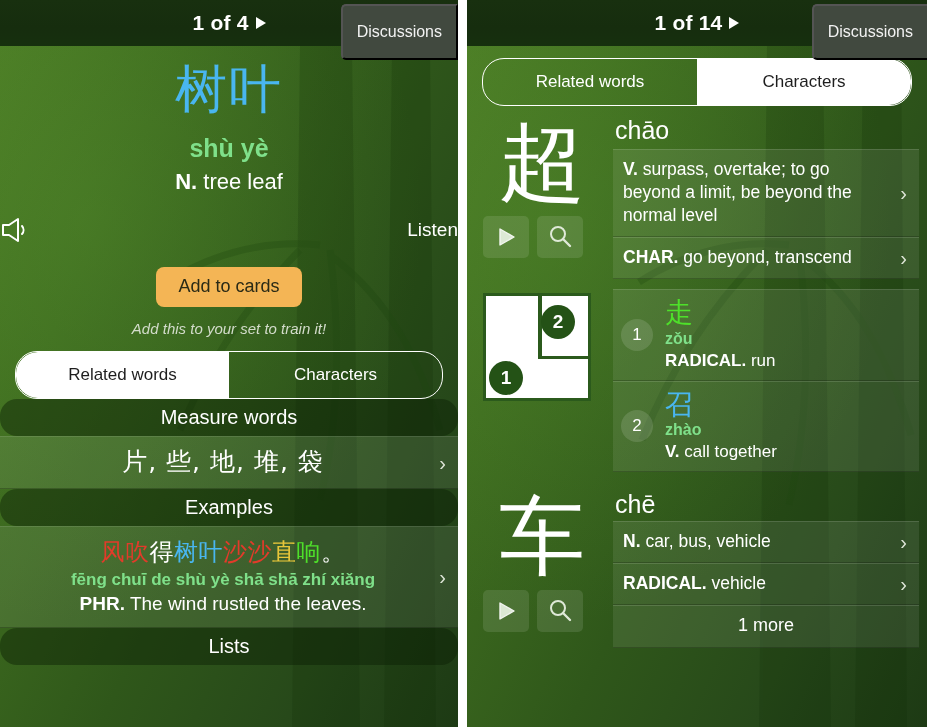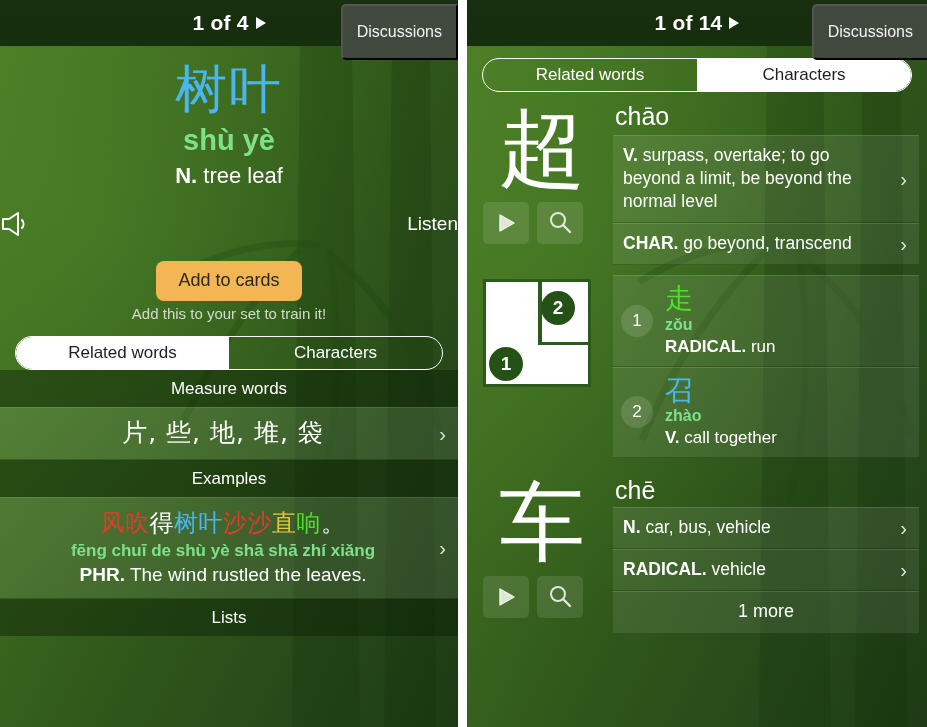--- a/index.html
+++ b/index.html
@@ -78,22 +78,22 @@
     padding-top: 14px;
   }
   .hw-hanzi {
     font-size: 52px;
     line-height: 1.12;
     color: #49b6f0;
     font-family: "DejaVu Sans", "Liberation Sans", sans-serif;
     letter-spacing: 2px;
   }
   .hw-pinyin {
-    margin-top: 6px;
-    font-size: 29px;
+    margin-top: 16px;
+    font-size: 25px;
     font-weight: bold;
     color: #7fe08a;
   }
   .hw-def {
     margin-top: 6px;
     font-size: 22px;
     color: #ffffff;
   }
   .hw-def .pos { font-weight: bold; }
 
@@ -115,37 +115,38 @@
     background: #f4b555;
     color: #2a2a16;
     font-size: 18px;
     padding: 9px 22px 10px;
     border-radius: 8px;
     border: none;
     font-family: inherit;
   }
   .addhint {
     position: relative; z-index: 3;
-    margin-top: 4px;
+    margin-top: 13px;
     text-align: center;
     color: #d3dccb;
     font-size: 15px;
+    font-style: italic;
   }
 
   
   .segwrap {
     position: relative; z-index: 3;
     margin: 14px 15px 0 15px;
   }
   .seg {
     display: flex;
     border: 1.6px solid #ffffff;
     border-radius: 22px;
     overflow: hidden;
-    height: 34px;
+    height: 48px;
     background: transparent;
     justify-content: center;
   }
   .seg-btn {
     flex: 1 1 50%;
     display: flex; align-items: center; justify-content: center;
     font-size: 17px;
     color: #ffffff;
     background: transparent;
     border: none;
@@ -157,22 +158,23 @@
   }
   .seg-btn.first.active { border-radius: 22px 0 0 22px; }
   .seg-btn.last.active  { border-radius: 0 22px 22px 0; }
 
   
   .sec-head {
     position: relative; z-index: 3;
     height: 37px;
     display: flex; align-items: center; justify-content: center;
     color: #ffffff;
-    font-size: 17px;
+    font-size: 20px;
     background: rgba(10,30,5,0.45);
+    border-radius: 17px;
   }
   .row {
     position: relative; z-index: 3;
     background: rgba(255,255,255,0.085);
     border-top: 1px solid rgba(255,255,255,0.10);
     border-bottom: 1px solid rgba(0,0,0,0.22);
     display: flex; align-items: center;
     padding: 8px 30px 10px 18px;
   }
   .row-body { flex: 1 1 auto; text-align: center; }

